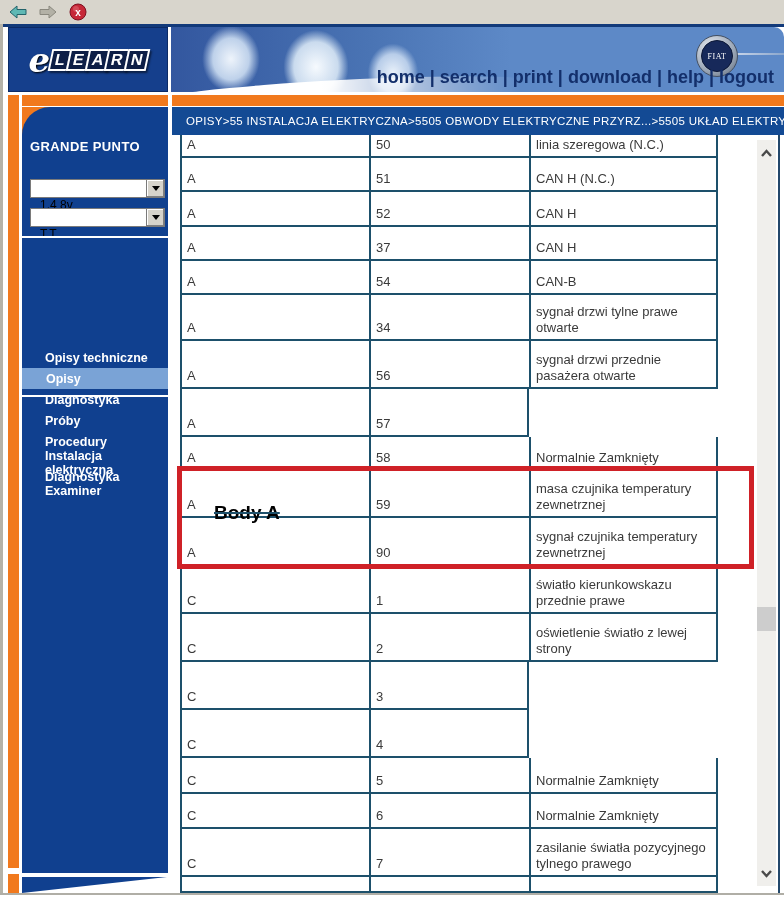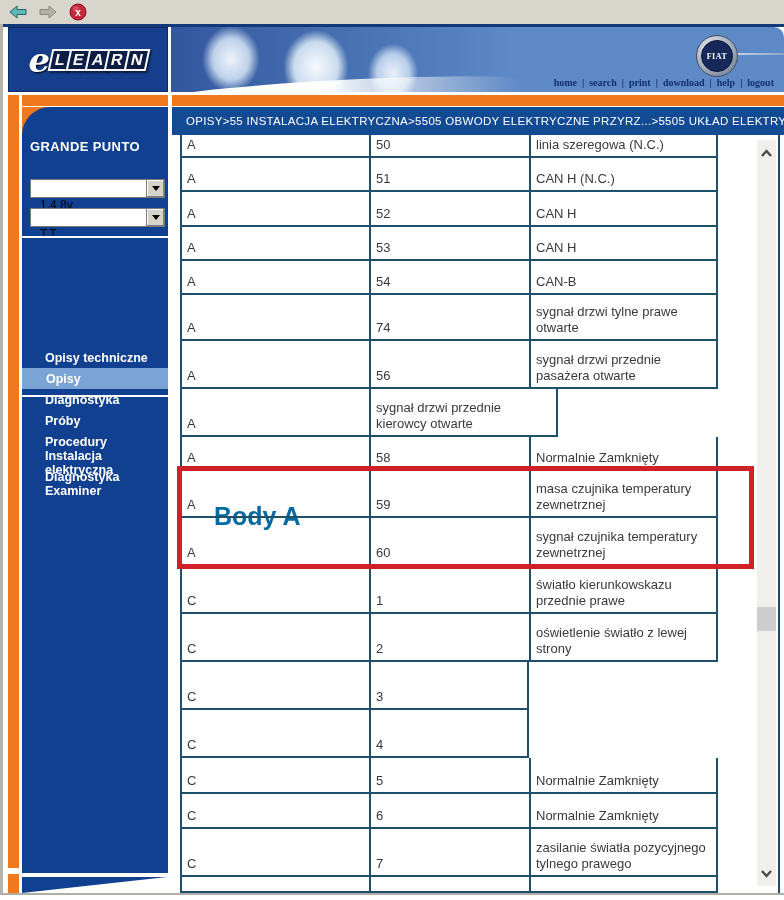--- a/index.html
+++ b/index.html
@@ -51,34 +51,34 @@
       radial-gradient(ellipse 36px 42px at 222px 46px,#e9f1fa 0%,#b8cde9 45%,rgba(184,205,233,0) 70%),
       linear-gradient(90deg,#33579f 0px,#4a74b4 200px,#5d89c7 340px,#5d89c7 100%);
   }
   .header-swoosh{
     position:absolute;left:-30px;bottom:-14px;width:400px;height:26px;
     background:linear-gradient(90deg,#ffffff 0%,#ffffff 45%,rgba(255,255,255,0) 95%);
     border-radius:50% 50% 0 0;transform:rotate(-3deg);
   }
   .nav-links{
     position:absolute;right:10px;bottom:4px;
-    font-size:10px;font-weight:bold;color:#132f6b;white-space:nowrap;font-family:Liberation Serif, serif;
+    font-size:18px;font-weight:bold;color:#132f6b;white-space:nowrap;
   }
   .nav-link{cursor:pointer;}
   .nav-sep{margin:0 5px;font-weight:bold;}
   .fiat-badge{
     position:absolute;right:46px;top:8px;width:40px;height:40px;border-radius:50%;
     background:radial-gradient(circle at 35% 30%,#e8ecf2,#9aa6b6 60%,#5a6675);
     display:flex;align-items:center;justify-content:center;
     border:1px solid #445062;
   }
   .fiat-inner{
     width:30px;height:30px;border-radius:50%;background:#17295a;
     display:flex;align-items:center;justify-content:center;
-    color:#fff;font-size:8px;font-weight:bold;letter-spacing:.5px;
+    color:#fff;font-size:8px;font-weight:normal;letter-spacing:.5px;
     font-family:"Liberation Serif",serif;border:1px solid #0c1736;
   }
   .fiat-line{
     position:absolute;right:0;top:26px;width:50px;height:2px;
     background:linear-gradient(90deg,#c9d6ea,#8aa6cc);
   }
   
   .orange{background:#f1791d;position:absolute;}
   
   .sidebar-corner{position:absolute;left:22px;top:107px;width:28px;height:28px;background:#f1791d;}
@@ -132,21 +132,21 @@
   .c-group{width:189px;}
   .c-pin{width:160px;}
   .c-desc{width:189px;}
   
   .red-box{
     position:absolute;left:177px;top:466px;width:577px;height:103px;
     border:5px solid #cf2127;box-sizing:border-box;pointer-events:none;z-index:5;
   }
   .body-a{
     position:absolute;left:214px;top:502px;z-index:6;
-    color:#0369a1;font-size:25px;font-weight:bold;
+    color:#000000;font-size:19px;font-weight:bold;
     text-decoration:line-through;text-decoration-color:#1d506b;text-decoration-thickness:2px;
   }
   
   .scrollbar{
     position:absolute;left:757px;top:140px;width:19px;height:746px;
     background:#f0efec;
   }
   .sb-chevron{position:absolute;left:2px;width:15px;height:15px;color:#4a4a4a;cursor:pointer;}
   .sb-thumb{position:absolute;left:0;top:467px;width:19px;height:24px;background:#cdcdcd;cursor:grab;}
 </style>
@@ -239,55 +239,55 @@
       <div class="tcell c-pin">51</div>
       <div class="tcell c-desc">CAN H (N.C.)</div>
     </div>
     <div class="trow" style="height: 35px;">
       <div class="tcell c-group">A</div>
       <div class="tcell c-pin">52</div>
       <div class="tcell c-desc">CAN H</div>
     </div>
     <div class="trow" style="height: 34px;">
       <div class="tcell c-group">A</div>
-      <div class="tcell c-pin">53</div>
+      <div class="tcell c-pin">37</div>
       <div class="tcell c-desc">CAN H</div>
     </div>
     <div class="trow" style="height: 34px;">
       <div class="tcell c-group">A</div>
       <div class="tcell c-pin">54</div>
       <div class="tcell c-desc">CAN-B</div>
     </div>
     <div class="trow" style="height: 46px;">
       <div class="tcell c-group">A</div>
-      <div class="tcell c-pin">74</div>
+      <div class="tcell c-pin">34</div>
       <div class="tcell c-desc">sygnał drzwi tylne prawe otwarte</div>
     </div>
     <div class="trow" style="height: 48px;">
       <div class="tcell c-group">A</div>
       <div class="tcell c-pin">56</div>
       <div class="tcell c-desc">sygnał drzwi przednie pasażera otwarte</div>
     </div>
     <div class="trow" style="height: 48px;">
       <div class="tcell c-group">A</div>
-      <div class="tcell c-desc">sygnał drzwi przednie kierowcy otwarte</div>
+      <div class="tcell c-pin">57</div>
     </div>
     <div class="trow" style="height: 34px;">
       <div class="tcell c-group">A</div>
       <div class="tcell c-pin">58</div>
       <div class="tcell c-desc">Normalnie Zamknięty</div>
     </div>
     <div class="trow" style="height: 47px;">
       <div class="tcell c-group">A</div>
       <div class="tcell c-pin">59</div>
       <div class="tcell c-desc">masa czujnika temperatury zewnetrznej</div>
     </div>
     <div class="trow" style="height: 48px;">
       <div class="tcell c-group">A</div>
-      <div class="tcell c-pin">60</div>
+      <div class="tcell c-pin">90</div>
       <div class="tcell c-desc">sygnał czujnika temperatury zewnetrznej</div>
     </div>
     <div class="trow" style="height: 48px;">
       <div class="tcell c-group">C</div>
       <div class="tcell c-pin">1</div>
       <div class="tcell c-desc">światło kierunkowskazu przednie prawe</div>
     </div>
     <div class="trow" style="height: 48px;">
       <div class="tcell c-group">C</div>
       <div class="tcell c-pin">2</div>

